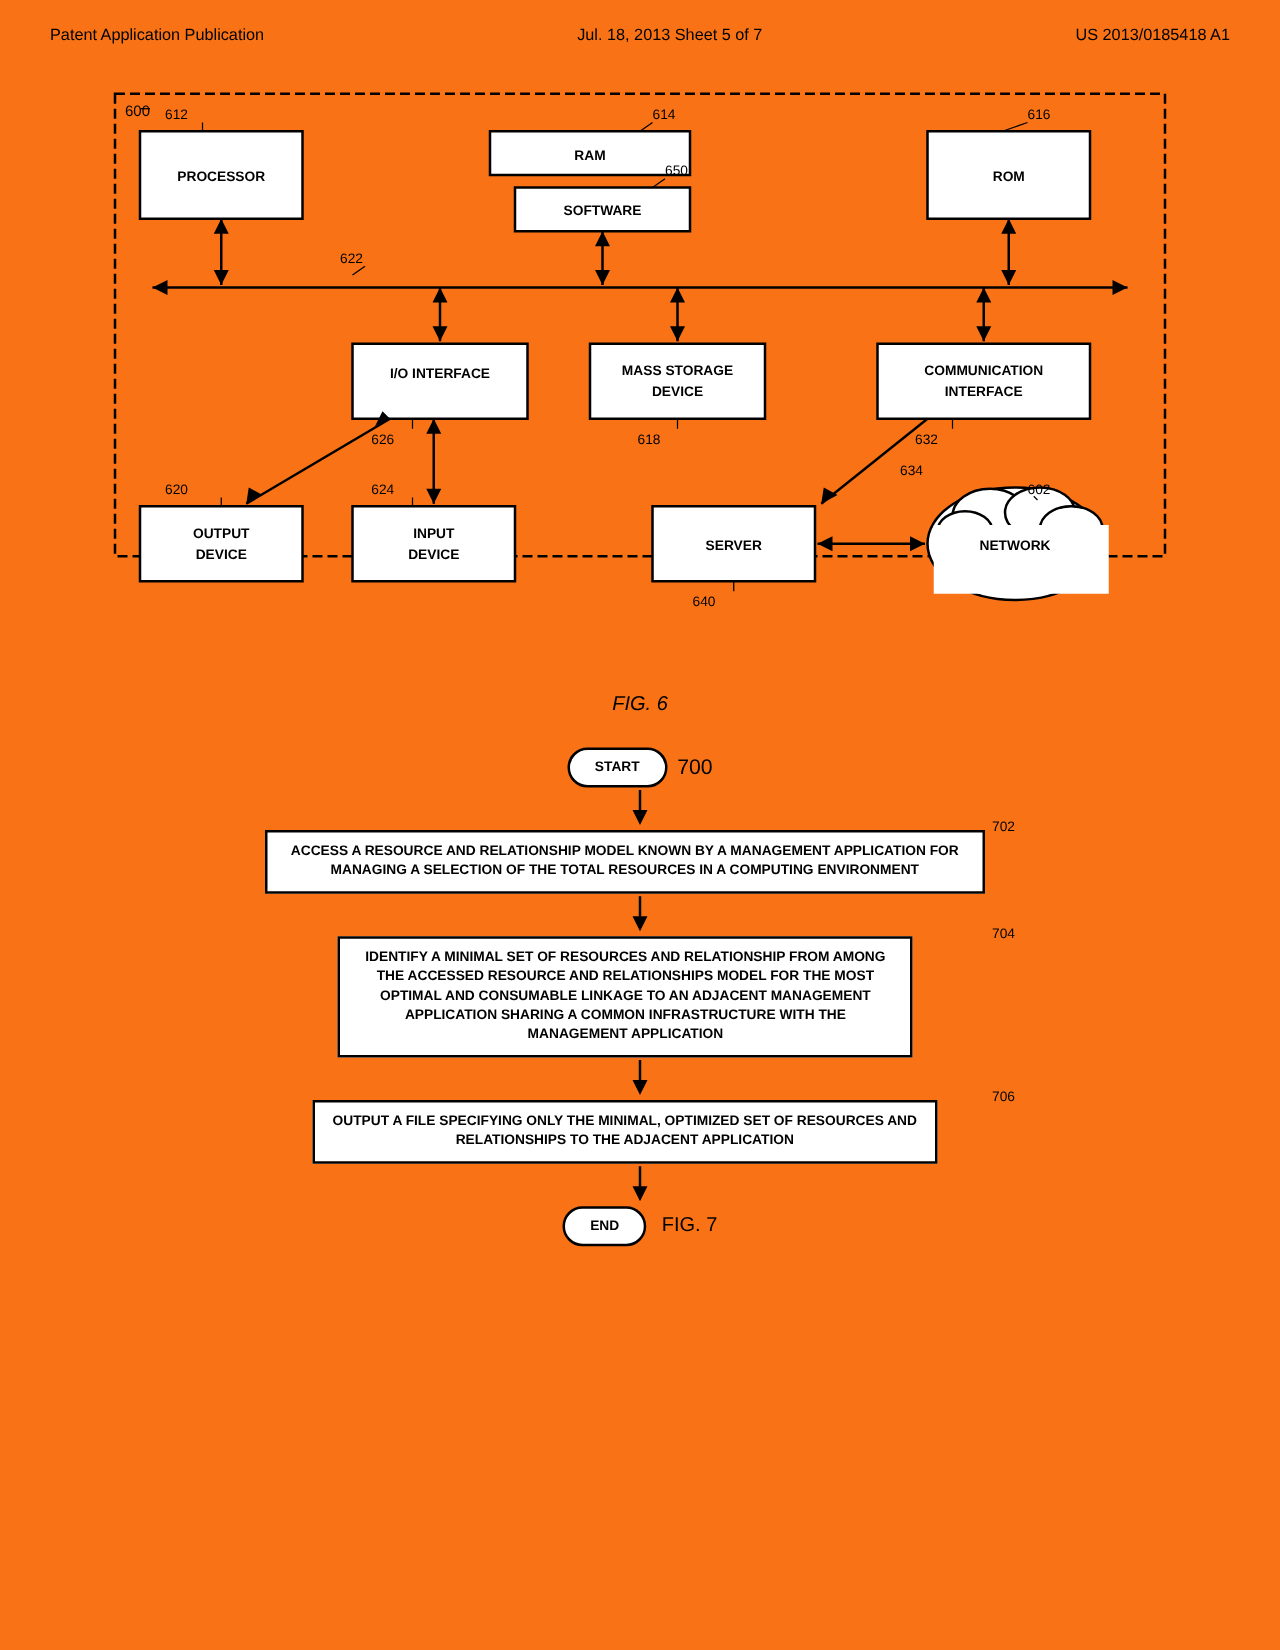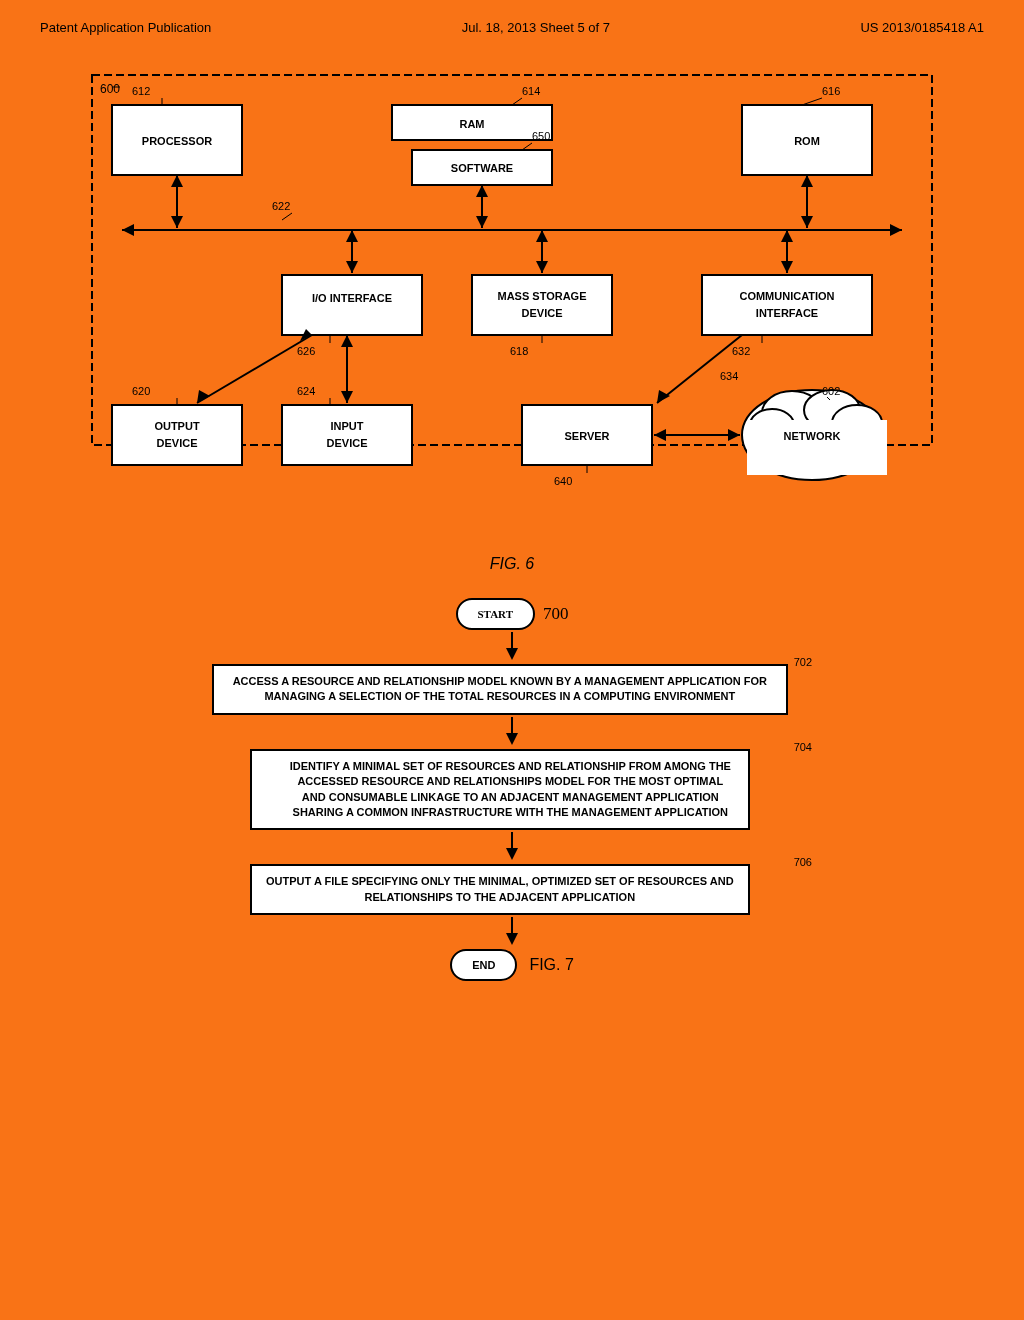--- a/index.html
+++ b/index.html
@@ -223,21 +223,21 @@
       <polygon points="658,370 646,364 646,376" fill="#000"></polygon>
 
     </svg>
   </div>
 
   <div class="fig-caption" style="margin-bottom: 25px;">FIG. 6</div>
 
   <div class="flowchart-area">
 
     <div class="flow-row">
-      <div style="position:relative; display:flex; align-items:center; margin-bottom:0;font-family:Liberation Serif, serif;">
+      <div style="position:relative; display:flex; align-items:center; margin-bottom:0;">
         <div class="flow-oval">START</div>
         <span style="font-size:17px; margin-left:8px;">700</span>
       </div>
     </div>
 
     <div style="display:flex; justify-content:center; margin: 2px 0;">
       <svg width="20" height="30">
         <line x1="10" y1="0" x2="10" y2="22" stroke="#000" stroke-width="2"></line>
         <polygon points="10,28 4,16 16,16" fill="#000"></polygon>
       </svg>
@@ -249,21 +249,21 @@
     </div>
 
     <div style="display:flex; justify-content:center; margin: 2px 0;">
       <svg width="20" height="30">
         <line x1="10" y1="0" x2="10" y2="22" stroke="#000" stroke-width="2"></line>
         <polygon points="10,28 4,16 16,16" fill="#000"></polygon>
       </svg>
     </div>
 
     <div style="position:relative; display:flex; align-items:flex-start; margin-bottom:0;">
-      <div class="flow-box" style="width:500px;padding-left:32px;">IDENTIFY A MINIMAL SET OF RESOURCES AND RELATIONSHIP FROM AMONG THE ACCESSED RESOURCE AND RELATIONSHIPS MODEL FOR THE MOST OPTIMAL AND CONSUMABLE LINKAGE TO AN ADJACENT MANAGEMENT APPLICATION SHARING A COMMON INFRASTRUCTURE WITH THE MANAGEMENT APPLICATION</div>
+      <div class="flow-box" style="width:460px;">IDENTIFY A MINIMAL SET OF RESOURCES AND RELATIONSHIP FROM AMONG THE ACCESSED RESOURCE AND RELATIONSHIPS MODEL FOR THE MOST OPTIMAL AND CONSUMABLE LINKAGE TO AN ADJACENT MANAGEMENT APPLICATION SHARING A COMMON INFRASTRUCTURE WITH THE MANAGEMENT APPLICATION</div>
       <span style="font-size:11px; margin-left:5px; margin-top:-8px;">704</span>
     </div>
 
     <div style="display:flex; justify-content:center; margin: 2px 0;">
       <svg width="20" height="30">
         <line x1="10" y1="0" x2="10" y2="22" stroke="#000" stroke-width="2"></line>
         <polygon points="10,28 4,16 16,16" fill="#000"></polygon>
       </svg>
     </div>
 

